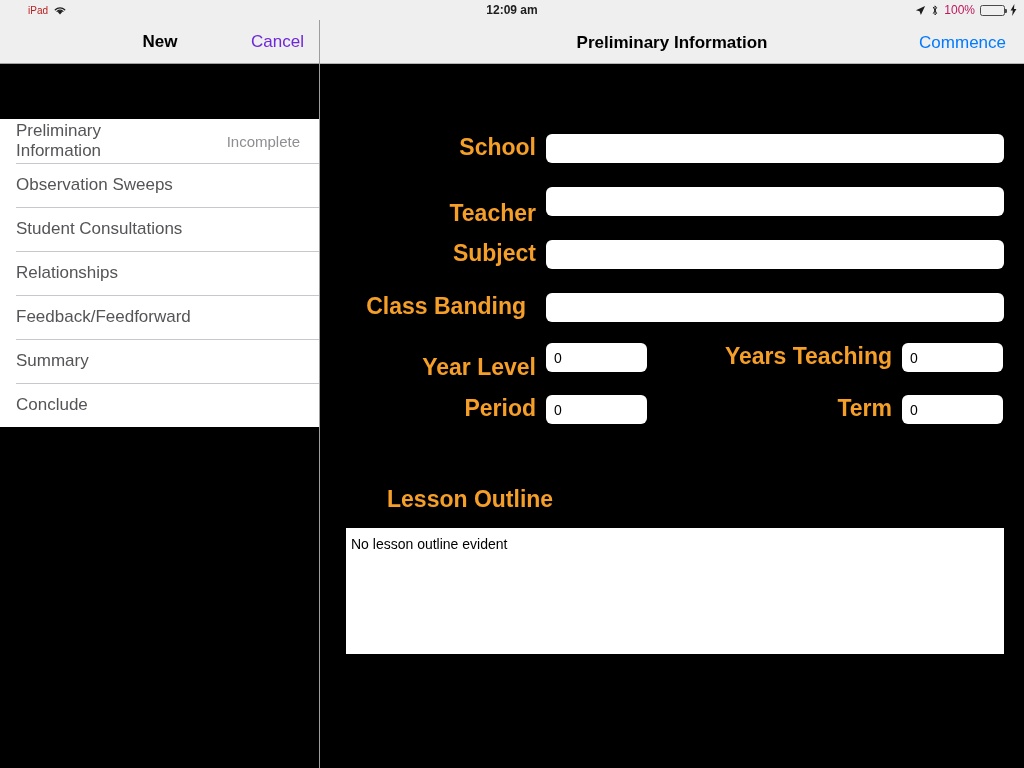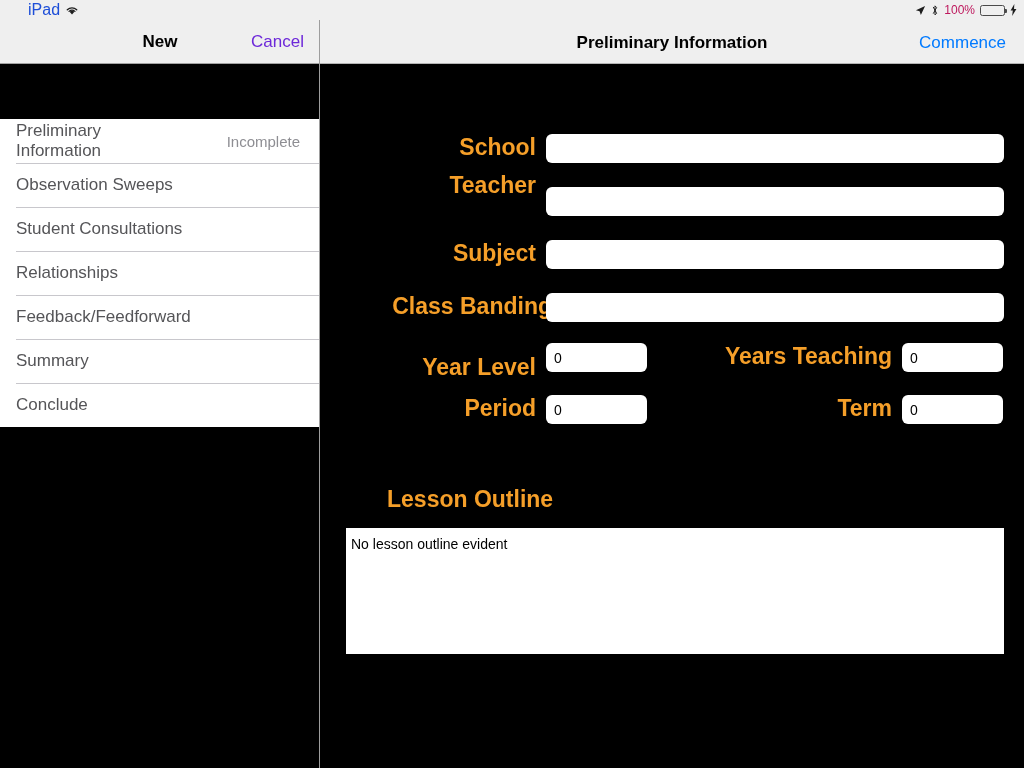--- a/index.html
+++ b/index.html
@@ -33,21 +33,21 @@
     color: #1a1a1a;
     z-index: 40;
   }
   .status-left {
     position: absolute;
     left: 8px;
     display: flex;
     align-items: center;
     gap: 5px;
   }
-  .status-device { font-size: 16px; letter-spacing: 0px; color: #1d4ed8; padding-left: 20px; }
+  .status-device { font-size: 10px; letter-spacing: 0px; color: #b91c1c; padding-left: 20px; }
   .wifi-icon { display: block; width: 14px; height: 11px; }
   .status-center {
     position: absolute;
     left: 0; right: 0;
     text-align: center;
     font-size: 12px;
     font-weight: bold;
     color: #1d1d1d;
   }
   .status-right {
@@ -267,20 +267,21 @@
       <span class="status-device">iPad</span>
       <span class="wifi-icon">
         <svg viewBox="0 0 16 12" width="14" height="11">
           <path d="M8 10.6 L5.2 7.5 a4.2 4.2 0 0 1 5.6 0 Z" fill="#1d1d1d"></path>
           <path d="M2.6 5.1 a8 8 0 0 1 10.8 0" stroke="#1d1d1d" stroke-width="1.5" fill="none" stroke-linecap="round"></path>
           <path d="M4.6 7.0 a5.2 5.2 0 0 1 6.8 0" stroke="#1d1d1d" stroke-width="1.4" fill="none" stroke-linecap="round"></path>
         </svg>
       </span>
     </div>
 
+    <div class="status-center">12:09 am</div>
 
     <div class="status-right">
       <span class="loc-icon">
         <svg viewBox="0 0 12 12" width="11" height="11">
           <path d="M11 1 L1 5.6 L5 6.9 L6.4 11 Z" fill="#1d1d1d"></path>
         </svg>
       </span>
       <span class="bt-icon">
         <svg viewBox="0 0 10 16" width="8" height="13">
           <path d="M3 4 L7 11.5 L5 13.5 L5 2.2 L7 4.3 L3 11.5" stroke="#1d1d1d" stroke-width="1.2" fill="none" stroke-linejoin="round" stroke-linecap="round"></path>
@@ -342,25 +343,25 @@
       <div class="commence-btn">Commence</div>
     </div>
 
     <div class="form-area" id="form-area">
 
       <div class="section-heading">Lesson Outline</div>
 
       <textarea class="outline-box" placeholder="" style="">No lesson outline evident</textarea>
     <div class="fld-label" style="right: 488px; top: 68px;">School</div>
         <input type="text" class="fld-input wide" placeholder="" style="top: 69px;">
-        <div class="fld-label" style="right: 488px; top: 106px;">Teacher</div>
+        <div class="fld-label" style="right: 488px; top: 134px;">Teacher</div>
         <input type="text" class="fld-input wide" placeholder="" style="top: 122px;">
         <div class="fld-label" style="right: 488px; top: 174px;">Subject</div>
         <input type="text" class="fld-input wide" placeholder="" style="top: 175px;">
-        <div class="fld-label" style="right: 472px; top: 227px;">Class Banding</div>
+        <div class="fld-label" style="right: 498px; top: 227px;">Class Banding</div>
         <input type="text" class="fld-input wide" placeholder="" style="top: 228px;">
         <div class="fld-label" style="right: 488px; top: 277px; margin-top: 11px;">Year Level</div>
         <input type="text" class="fld-input small-l" placeholder="" value="0" style="top: 278px;">
         <div class="fld-label" style="right: 132px; top: 277px;">Years Teaching</div>
         <input type="text" class="fld-input small-r" placeholder="" value="0" style="top: 278px;">
         <div class="fld-label" style="right: 488px; top: 329px;">Period</div>
         <input type="text" class="fld-input small-l" placeholder="" value="0" style="top: 330px;">
         <div class="fld-label" style="right: 132px; top: 329px;">Term</div>
         <input type="text" class="fld-input small-r" placeholder="" value="0" style="top: 330px;">
       </div>

